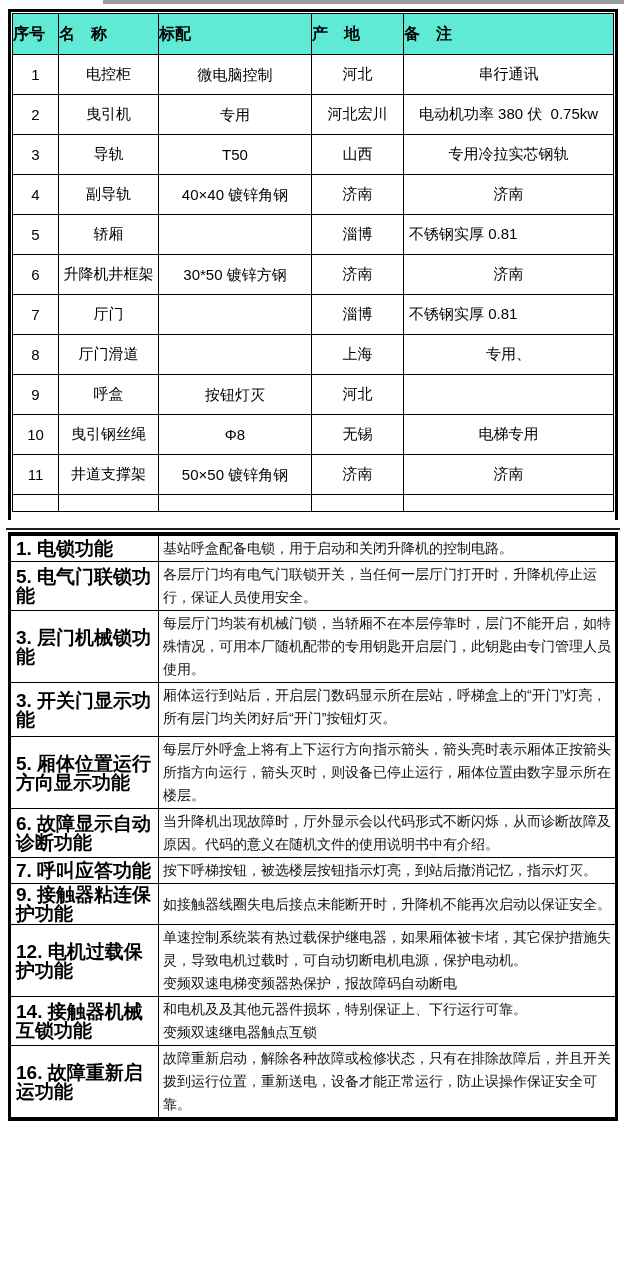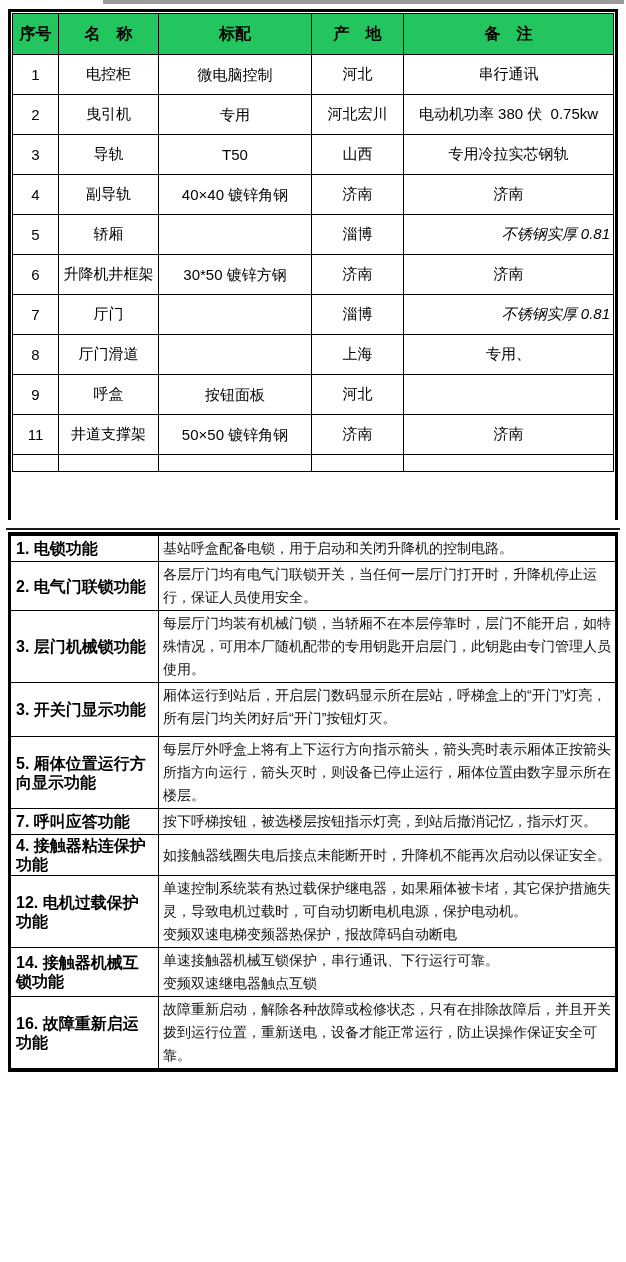--- a/index.html
+++ b/index.html
@@ -14,45 +14,45 @@
   
   .table-clip{
     margin:9px 8px 0 8px;
     height:511px;box-sizing:border-box;
     border:3px solid #000;border-bottom:none;
     padding:1px 1px 0 1px;
     overflow:hidden;background:#fff;
   }
   table{border-collapse:collapse;width:100%;table-layout:fixed;}
   .eq-table th{
-    background:#22c55e;border:1px solid #000;
+    background:#5eead4;border:1px solid #000;
     height:40px;font-size:16px;font-weight:bold;
-    text-align:center;padding:0;
+    text-align:left;padding:0;
   }
   .eq-table td{
     border:1px solid #000;height:37px;
     text-align:center;vertical-align:middle;
     font-size:15px;padding:1px 3px;white-space:pre-wrap;
   }
   .eq-table .c-std{padding:1px 8px;line-height:30px;}
-  .eq-table td.align-left{text-align:right;padding-left:5px;font-style:italic;}
+  .eq-table td.align-left{text-align:left;padding-left:5px;}
   .eq-table tr.partial td{height:14px;}
   
   .fn-sep{height:2px;background:#1c1c1c;margin:8px 6px 2px 6px;}
   
   .func-wrap{
     margin:0 8px;box-sizing:border-box;
     border:2px solid #000;border-top:3px solid #000;border-bottom:3px solid #000;
     background:#fff;
   }
   .fn-table td{
     border:1px solid #000;vertical-align:middle;padding:1px 4px;
   }
   .fn-table .fn-label{
-    width:138px;font-weight:bold;font-size:16px;line-height:19px;
+    width:138px;font-weight:bold;font-size:19px;line-height:19px;
     padding-left:5px;white-space:pre-wrap;
   }
   .fn-table .fn-desc{
     font-size:14px;line-height:23px;white-space:pre-line;color:#111;
   }
   .fn-table tr:nth-child(4){height:54px;}
   .fn-table tr:nth-child(4) .fn-desc,
   .fn-table tr:nth-child(9) .fn-desc{vertical-align:top;}
 </style>
 </head>
@@ -133,23 +133,30 @@
           <tr>
             <td class="c-num">8</td>
             <td class="c-name">厅门滑道</td>
             <td class="c-std"></td>
             <td class="c-origin">上海</td>
             <td class="c-remark">专用、</td>
           </tr>
           <tr>
             <td class="c-num">9</td>
             <td class="c-name">呼盒</td>
-            <td class="c-std">按钮面板</td>
+            <td class="c-std">按钮灯灭</td>
             <td class="c-origin">河北</td>
             <td class="c-remark"></td>
+          </tr>
+          <tr>
+            <td class="c-num">10</td>
+            <td class="c-name">曳引钢丝绳</td>
+            <td class="c-std">Φ8</td>
+            <td class="c-origin">无锡</td>
+            <td class="c-remark">电梯专用</td>
           </tr>
           <tr>
             <td class="c-num">11</td>
             <td class="c-name">井道支撑架</td>
             <td class="c-std">50×50 镀锌角钢</td>
             <td class="c-origin">济南</td>
             <td class="c-remark">济南</td>
           </tr>
           <tr class="partial">
             <td></td>
@@ -165,51 +172,55 @@
   <div class="fn-sep"></div>
 
   <div class="func-wrap">
     <table class="fn-table">
       <tbody id="fn-body">
           <tr>
             <td class="fn-label">1. 电锁功能</td>
             <td class="fn-desc">基站呼盒配备电锁，用于启动和关闭升降机的控制电路。</td>
           </tr>
           <tr>
-            <td class="fn-label">2. 电气门联锁功能</td>
+            <td class="fn-label">5. 电气门联锁功能</td>
             <td class="fn-desc">各层厅门均有电气门联锁开关，当任何一层厅门打开时，升降机停止运行，保证人员使用安全。</td>
           </tr>
           <tr>
             <td class="fn-label">3. 层门机械锁功能</td>
             <td class="fn-desc">每层厅门均装有机械门锁，当轿厢不在本层停靠时，层门不能开启，如特殊情况，可用本厂随机配带的专用钥匙开启层门，此钥匙由专门管理人员使用。</td>
           </tr>
           <tr>
             <td class="fn-label">3. 开关门显示功能</td>
             <td class="fn-desc">厢体运行到站后，开启层门数码显示所在层站，呼梯盒上的“开门”灯亮，所有层门均关闭好后“开门”按钮灯灭。</td>
           </tr>
           <tr>
             <td class="fn-label">5. 厢体位置运行方向显示功能</td>
             <td class="fn-desc">每层厅外呼盒上将有上下运行方向指示箭头，箭头亮时表示厢体正按箭头所指方向运行，箭头灭时，则设备已停止运行，厢体位置由数字显示所在楼层。</td>
           </tr>
           <tr>
+            <td class="fn-label">6. 故障显示自动诊断功能</td>
+            <td class="fn-desc">当升降机出现故障时，厅外显示会以代码形式不断闪烁，从而诊断故障及原因。代码的意义在随机文件的使用说明书中有介绍。</td>
+          </tr>
+          <tr>
             <td class="fn-label">7. 呼叫应答功能</td>
             <td class="fn-desc">按下呼梯按钮，被选楼层按钮指示灯亮，到站后撤消记忆，指示灯灭。</td>
           </tr>
           <tr>
-            <td class="fn-label">4. 接触器粘连保护功能</td>
+            <td class="fn-label">9. 接触器粘连保护功能</td>
             <td class="fn-desc">如接触器线圈失电后接点未能断开时，升降机不能再次启动以保证安全。</td>
           </tr>
           <tr>
             <td class="fn-label">12. 电机过载保护功能</td>
             <td class="fn-desc">单速控制系统装有热过载保护继电器，如果厢体被卡堵，其它保护措施失灵，导致电机过载时，可自动切断电机电源，保护电动机。
 变频双速电梯变频器热保护，报故障码自动断电</td>
           </tr>
           <tr>
             <td class="fn-label">14. 接触器机械互锁功能</td>
-            <td class="fn-desc">单速接触器机械互锁保护，串行通讯、下行运行可靠。
+            <td class="fn-desc">和电机及及其他元器件损坏，特别保证上、下行运行可靠。
 变频双速继电器触点互锁</td>
           </tr>
           <tr>
             <td class="fn-label">16. 故障重新启运功能</td>
             <td class="fn-desc">故障重新启动，解除各种故障或检修状态，只有在排除故障后，并且开关拨到运行位置，重新送电，设备才能正常运行，防止误操作保证安全可靠。</td>
           </tr>
         </tbody>
     </table>
   </div>
 

